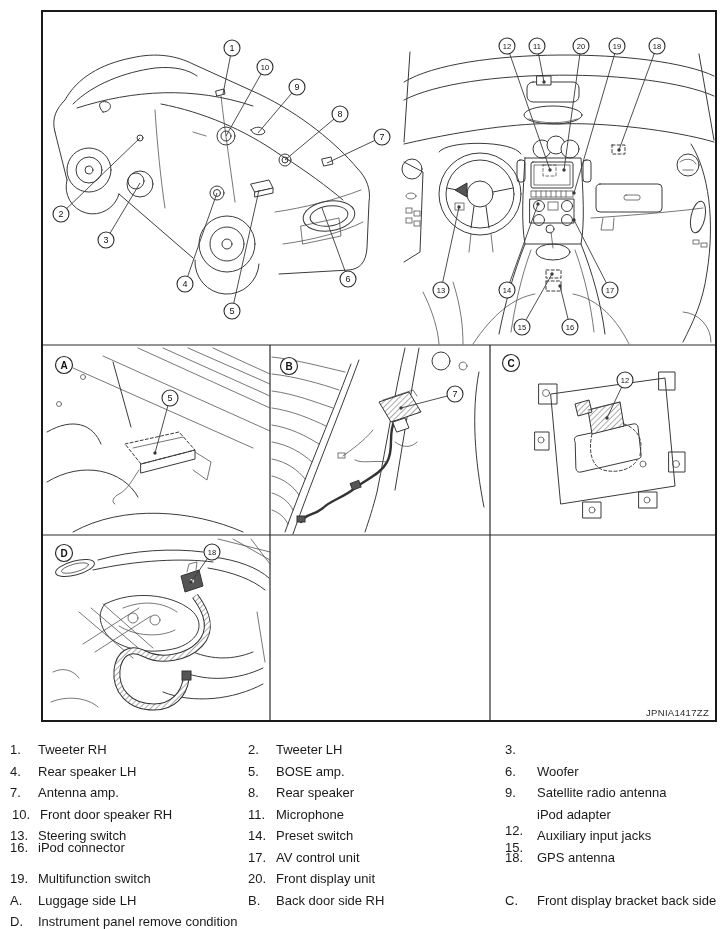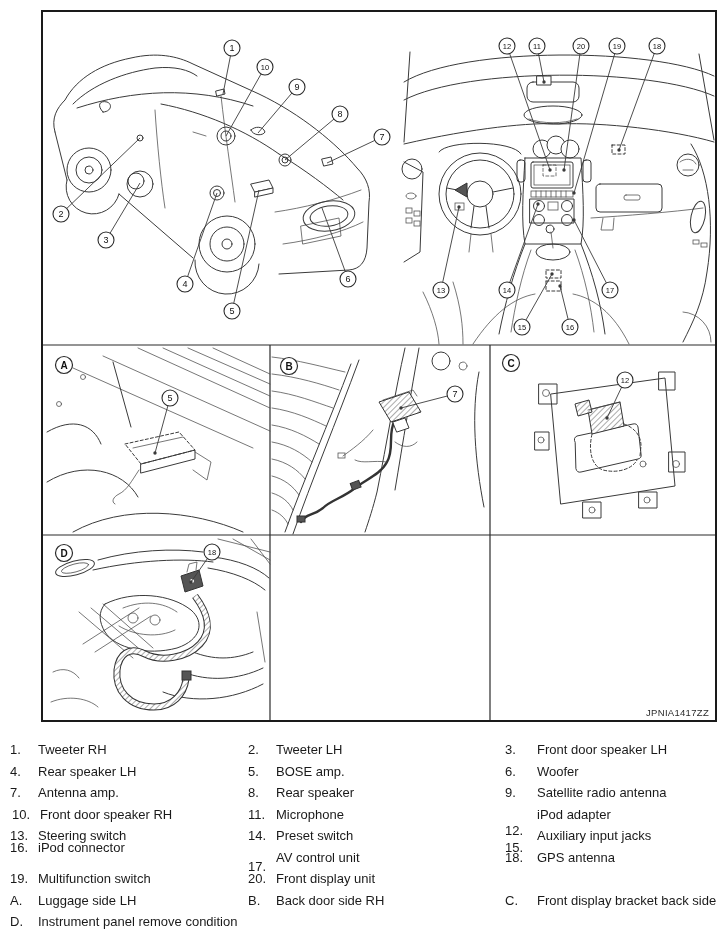--- a/index.html
+++ b/index.html
@@ -437,21 +437,20 @@
     <div class="legend-item" style="top: 0px; left: 10px;">
       <span class="legend-num" style="width: 28px;">1.</span>
       <span class="legend-label">Tweeter RH</span>
     </div>
     <div class="legend-item" style="top: 0px; left: 248px;">
       <span class="legend-num" style="width: 28px;">2.</span>
       <span class="legend-label">Tweeter LH</span>
     </div>
     <div class="legend-item" style="top: 0px; left: 505px;">
       <span class="legend-num" style="width: 32px;">3.</span>
-      <span class="legend-label">Front door speaker LH</span>
     </div>
     <div class="legend-item" style="top: 21.5px; left: 10px;">
       <span class="legend-num" style="width: 28px;">4.</span>
       <span class="legend-label">Rear speaker LH</span>
     </div>
     <div class="legend-item" style="top: 21.5px; left: 248px;">
       <span class="legend-num" style="width: 28px;">5.</span>
       <span class="legend-label">BOSE amp.</span>
     </div>
     <div class="legend-item" style="top: 21.5px; left: 505px;">
@@ -492,21 +491,21 @@
     </div>
     <div class="legend-item" style="top: 86px; left: 505px;">
       <span class="legend-num" style="width: 32px; margin-top: 12px;">15.</span>
       <span class="legend-label">Auxiliary input jacks</span>
     </div>
     <div class="legend-item" style="top: 98px; left: 10px;">
       <span class="legend-num" style="width: 28px;">16.</span>
       <span class="legend-label">iPod connector</span>
     </div>
     <div class="legend-item" style="top: 107.5px; left: 248px;">
-      <span class="legend-num" style="width: 28px; margin-top: 9px;">17.</span>
+      <span class="legend-num" style="width: 28px;">17.</span>
       <span class="legend-label">AV control unit</span>
     </div>
     <div class="legend-item" style="top: 107.5px; left: 505px;">
       <span class="legend-num" style="width: 32px;">18.</span>
       <span class="legend-label">GPS antenna</span>
     </div>
     <div class="legend-item" style="top: 129px; left: 10px;">
       <span class="legend-num" style="width: 28px;">19.</span>
       <span class="legend-label">Multifunction switch</span>
     </div>

